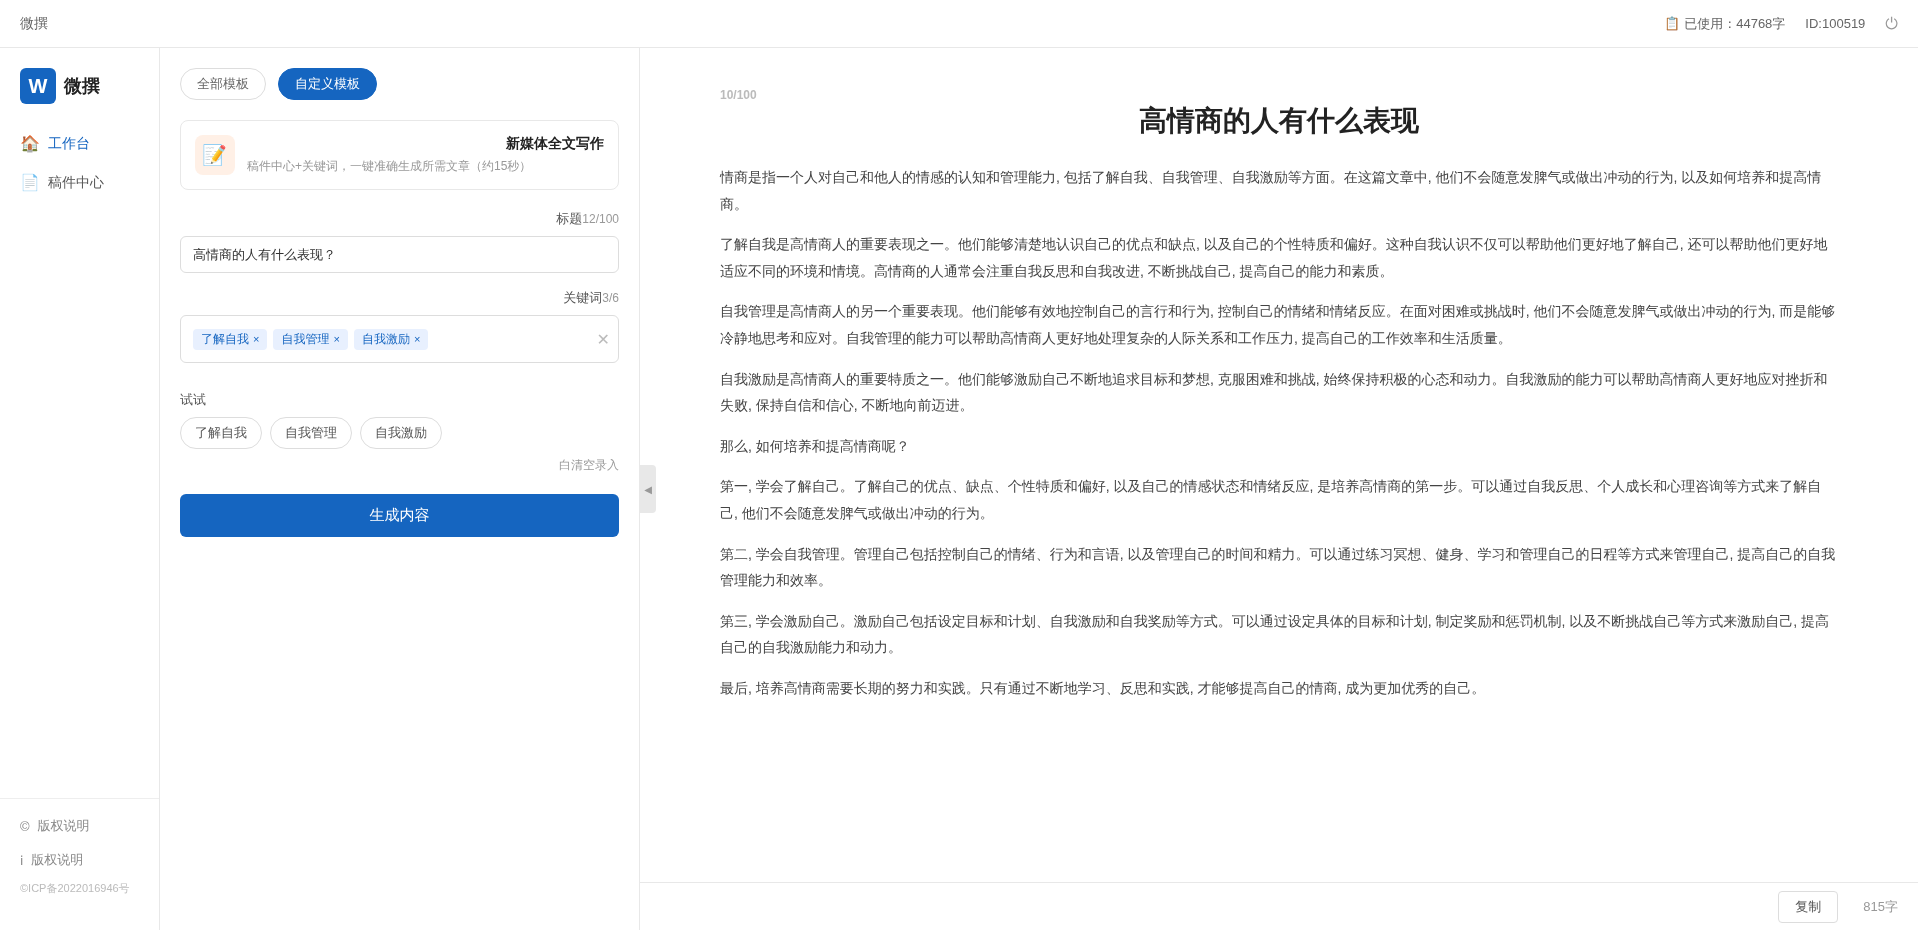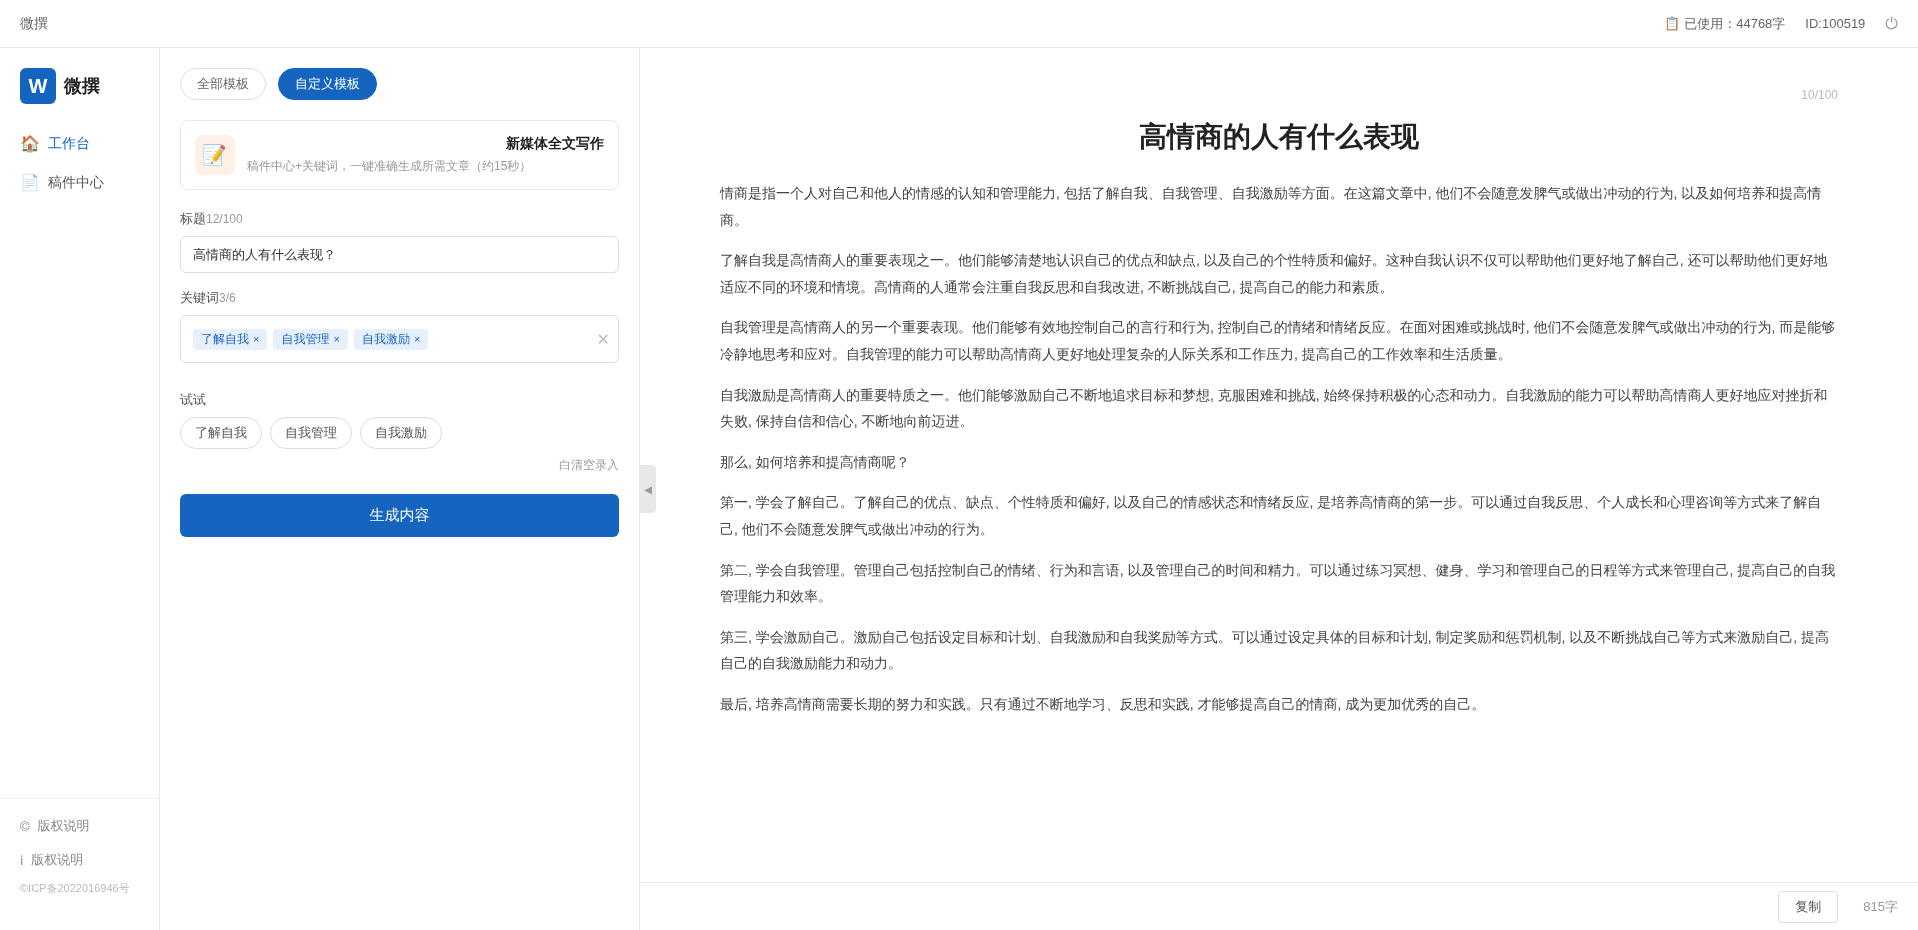--- a/index.html
+++ b/index.html
@@ -136,21 +136,21 @@
       flex-shrink: 0;
     }
     .template-info { flex: 1; }
     .template-name { font-weight: bold; font-size: 14px; color: #222; margin-bottom: 4px; text-align: right; }
     .template-desc { font-size: 12px; color: #999; line-height: 1.5; }
 
     
     .field-section { margin-bottom: 16px; }
     .field-label {
       display: flex;
-      justify-content: flex-start;
+      justify-content: flex-end;
       align-items: center;
       margin-bottom: 8px;
       font-size: 13px;
       color: #555;
     }
     .field-count { font-size: 12px; color: #999; }
     .field-input {
       width: 100%;
       border: 1px solid #ddd;
       border-radius: 6px;
@@ -238,24 +238,24 @@
       overflow-y: auto;
     }
     .article-title {
       font-size: 28px;
       font-weight: bold;
       text-align: center;
       color: #222;
       margin-bottom: 24px;
     }
     .article-count {
-      text-align: right;
+      text-align: left;
       font-size: 12px;
       color: #bbb;
-      margin-bottom: 16px;
+      font-weight: bold;
     }
     .article-body {
       font-size: 14px;
       color: #444;
       line-height: 1.9;
     }
     .article-body p { margin-bottom: 14px; text-indent: 0; }
 
     
     .bottom-bar {

